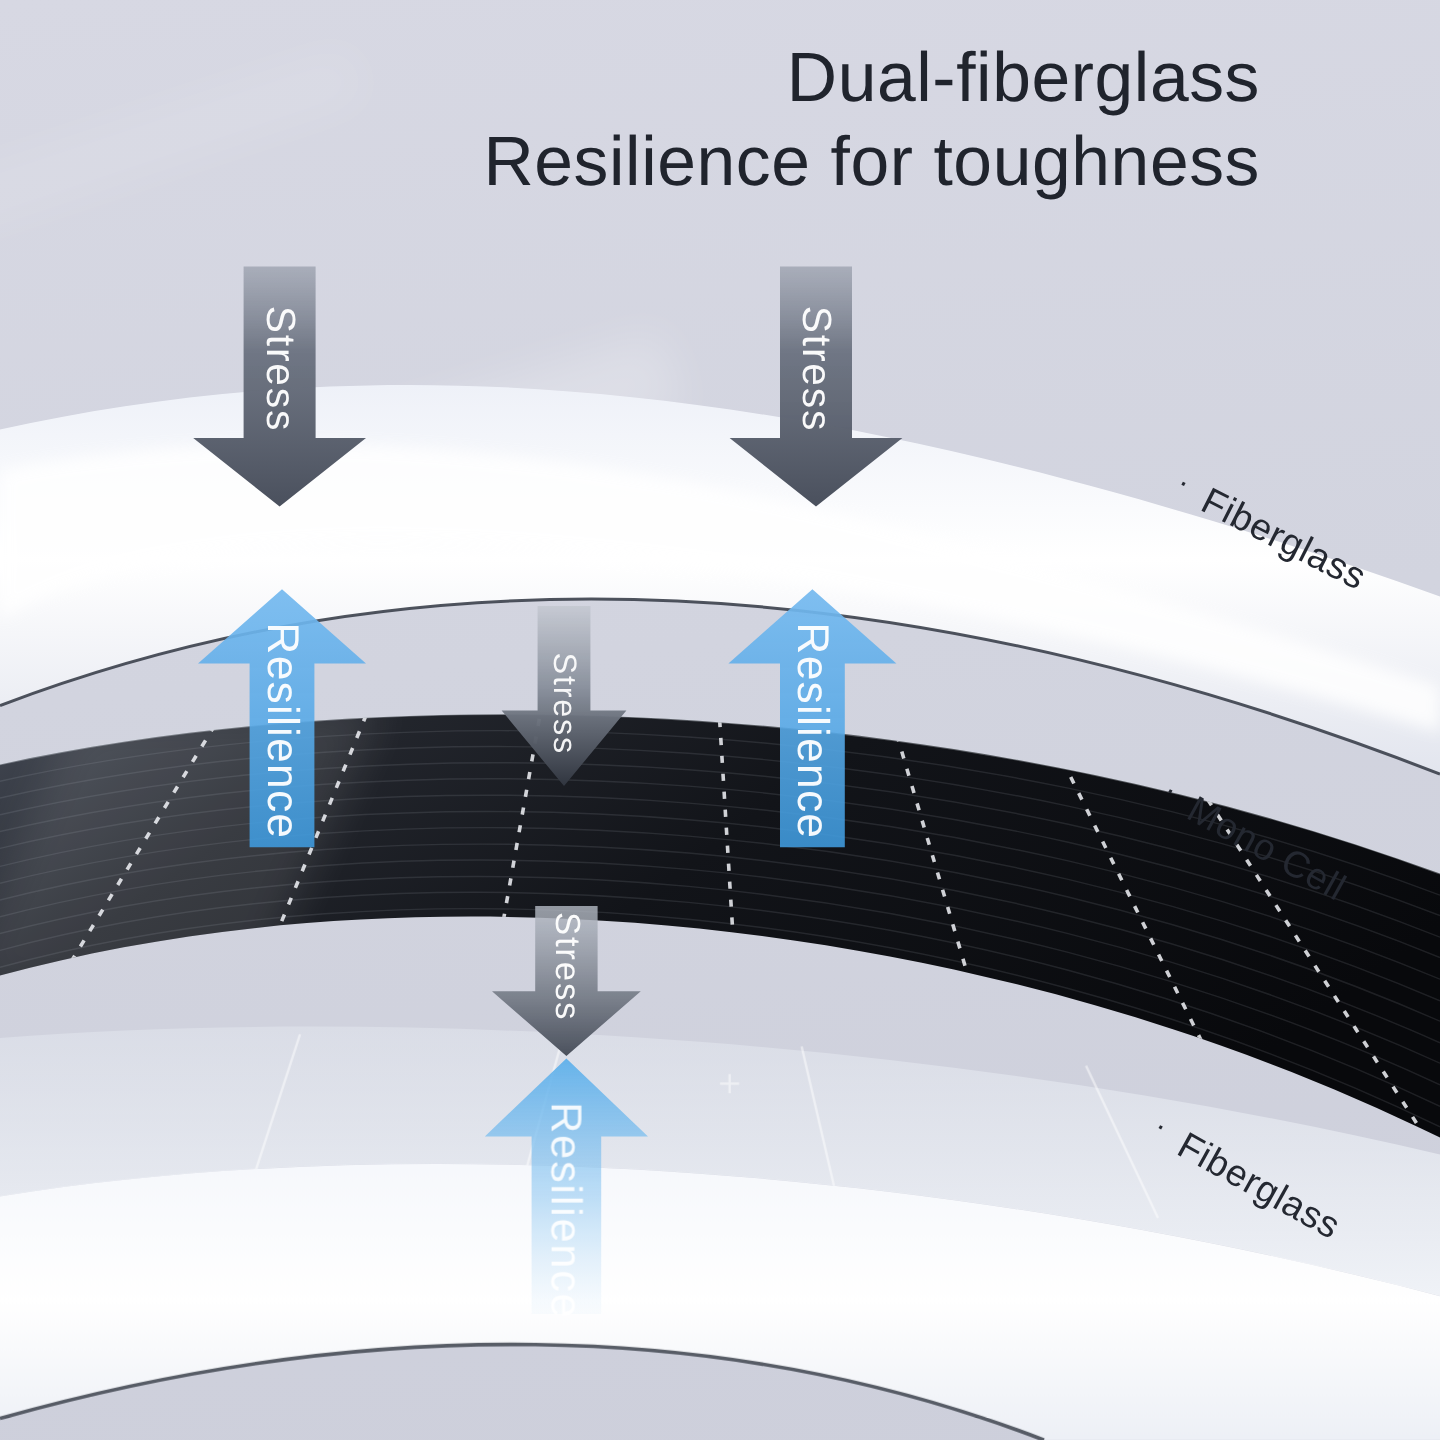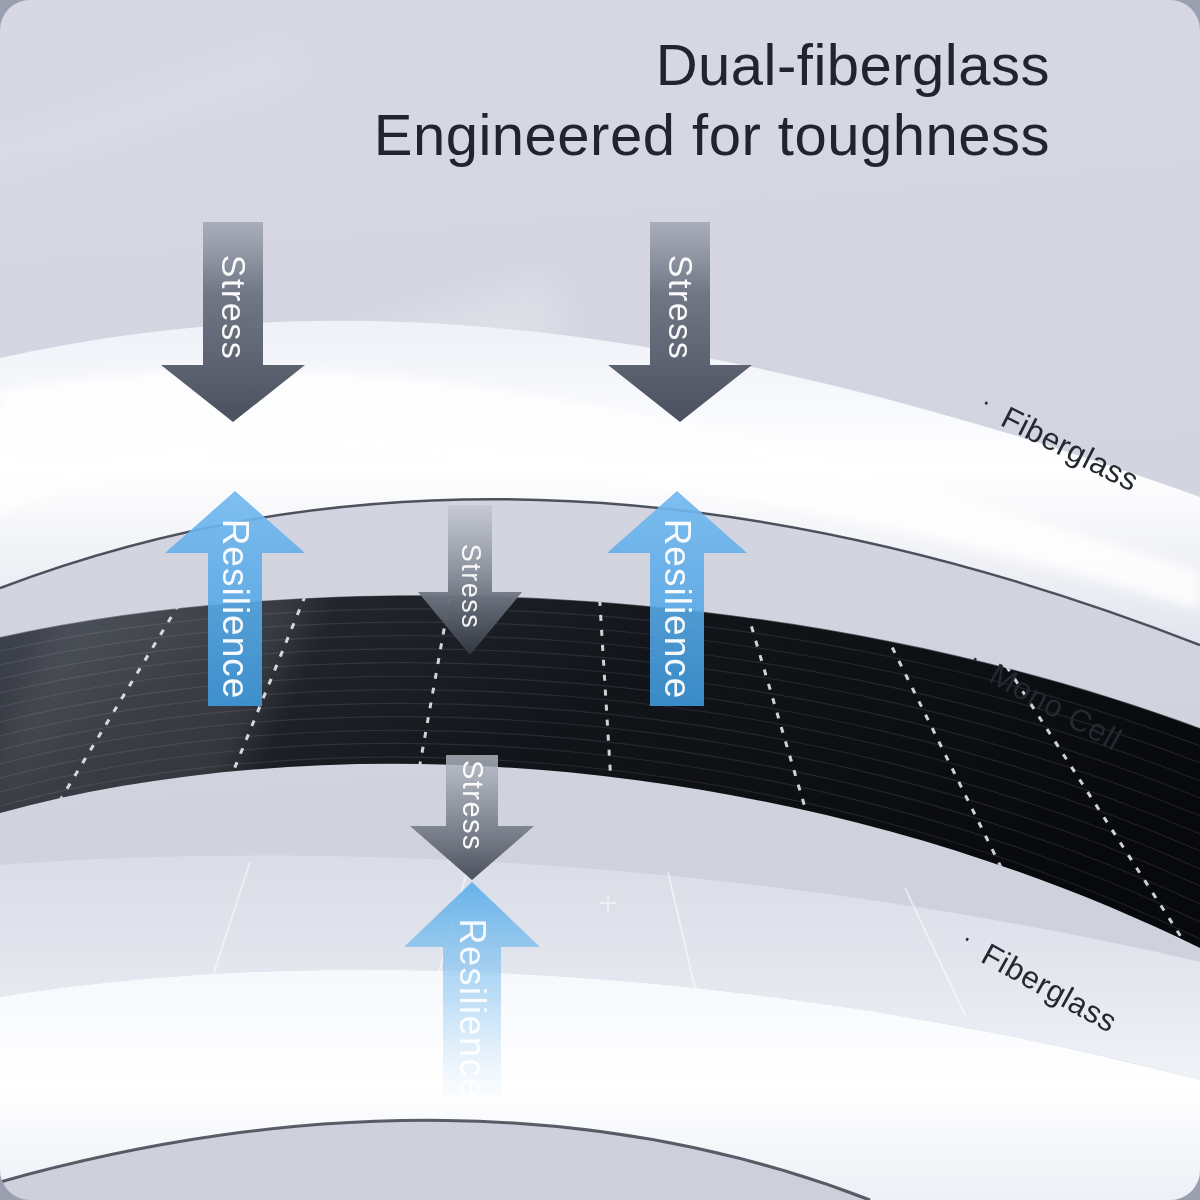--- a/index.html
+++ b/index.html
@@ -2,21 +2,20 @@
 <html><head>
 <meta charset="utf-8">
 <style>
   html,body{margin:0;padding:0;background:#9aa0b0;}
   #stage{
     position:relative;
     width:1200px;height:1200px;
     overflow:hidden;
     background:linear-gradient(175deg,#d7d8e3 0%,#d2d4df 45%,#cdcfdb 100%);
     font-family:"Liberation Sans", sans-serif;
-    border-radius:30px;
   }
   #stage svg{position:absolute;left:0;top:0;}
   .title{
     position:absolute;
     right:150px;top:30px;
     text-align:right;
     font-size:58px;
     line-height:70px;
     color:#20242d;
     letter-spacing:0.5px;
@@ -179,21 +178,21 @@
     <path d="M448,505 L448,592 L418,592 L470,655 L522,592 L492,592 L492,505 Z" fill="url(#stressGradSmall)"></path>
     <path d="M446,755 L446,826 L410,826 L472,880 L534,826 L498,826 L498,755 Z" fill="url(#stressGradLow)"></path>
 
     <path d="M235,491 L165,553 L208,553 L208,706 L262,706 L262,553 L305,553 Z" fill="url(#resGrad)"></path>
     <path d="M677,491 L607,553 L650,553 L650,706 L704,706 L704,553 L747,553 Z" fill="url(#resGrad)"></path>
     <path d="M472,882 L404,947 L443,947 L443,1095 L501,1095 L501,947 L540,947 Z" fill="url(#resGradFade)"></path>
   </svg>
 
   <div class="title">
     <div>Dual-fiberglass</div>
-    <div>Engineered for toughness</div>
+    <div>Resilience for toughness</div>
   </div>
 
   <div class="vtext stress-big" style="left:83px;top:288px;">Stress</div>
   <div class="vtext stress-big" style="left:530px;top:288px;">Stress</div>
   <div class="vtext stress-small" style="left:320px;top:571px;">Stress</div>
   <div class="vtext stress-low" style="left:322px;top:789px;">Stress</div>
   <div class="vtext res" style="left:85px;top:588px;">Resilience</div>
   <div class="vtext res" style="left:527px;top:588px;">Resilience</div>
   <div class="vtext res-bottom" style="left:322px;top:988px;">Resilience</div>
 

